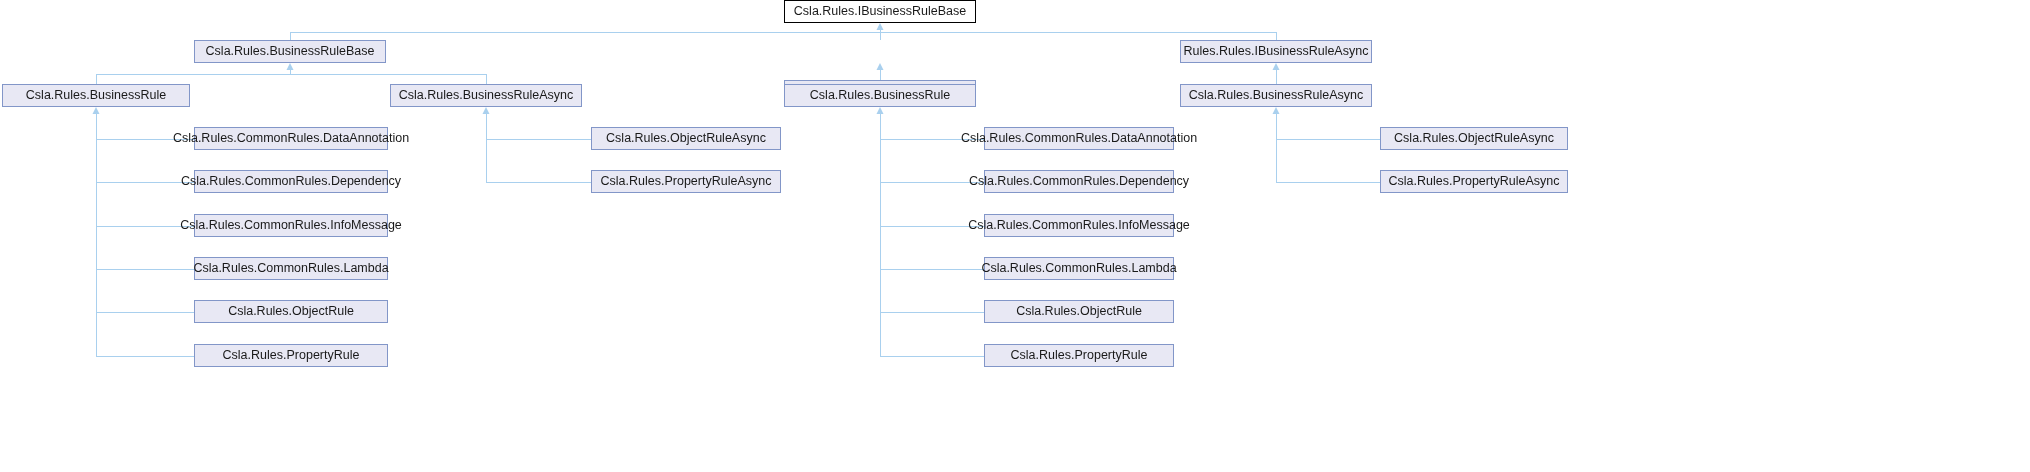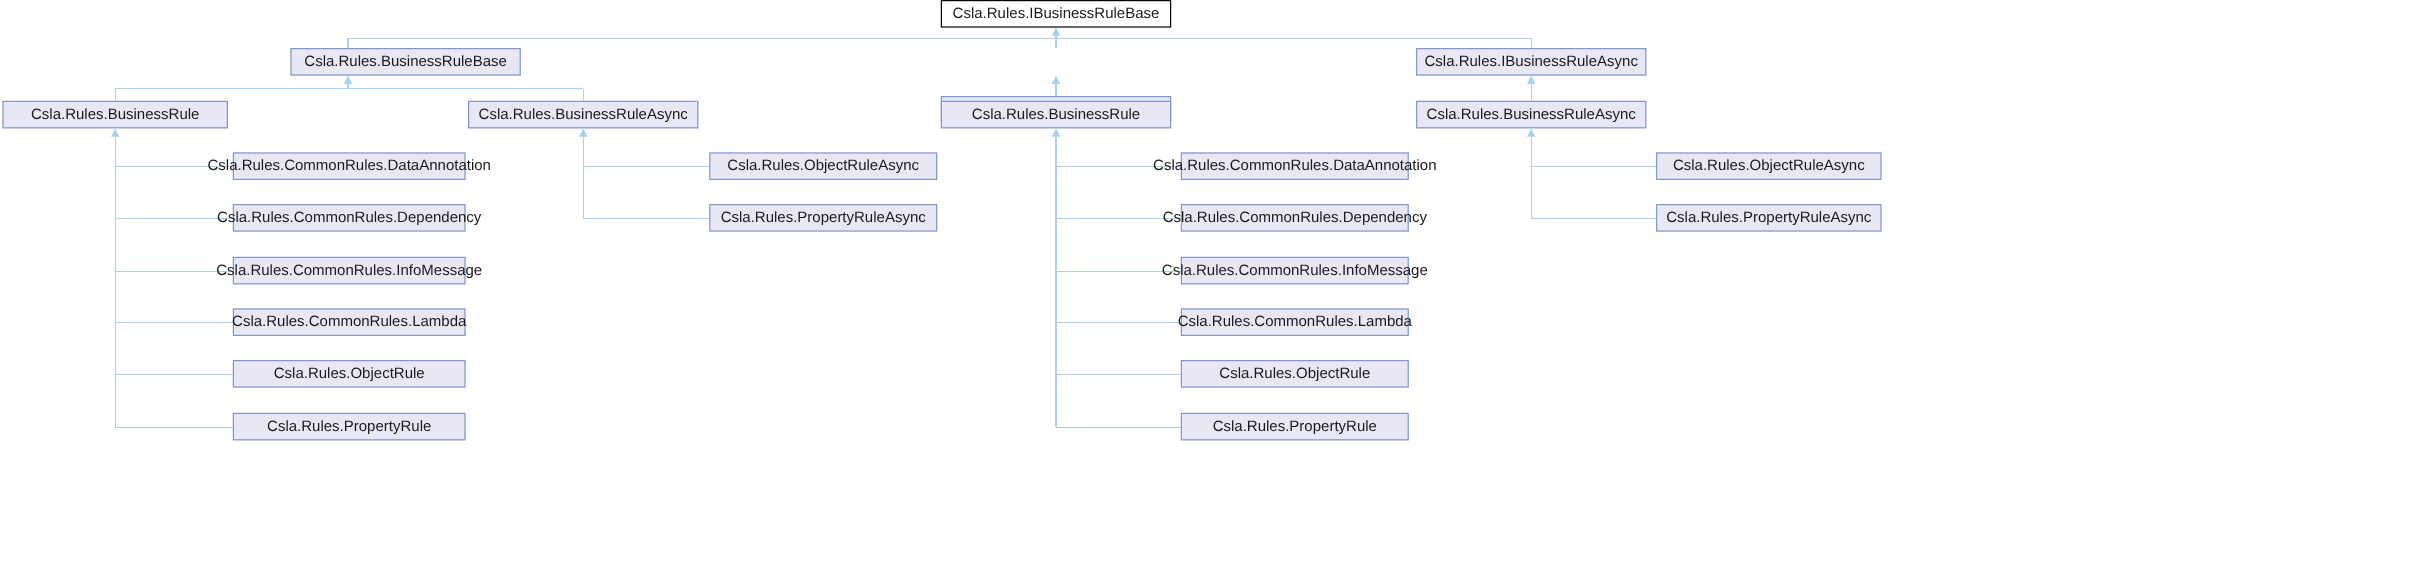--- a/index.html
+++ b/index.html
@@ -93,28 +93,28 @@
       <line x1="880" y1="356" x2="984" y2="356" stroke="#a9d0ee" stroke-width="1" shape-rendering="crispEdges"></line>
       <line x1="1276" y1="114" x2="1276" y2="181.5" stroke="#a9d0ee" stroke-width="1" shape-rendering="crispEdges"></line>
       <polygon points="1272.5,114 1279.5,114 1276,107" fill="#a9d0ee"></polygon>
       <line x1="1276" y1="139" x2="1380" y2="139" stroke="#a9d0ee" stroke-width="1" shape-rendering="crispEdges"></line>
       <line x1="1276" y1="182" x2="1380" y2="182" stroke="#a9d0ee" stroke-width="1" shape-rendering="crispEdges"></line>
     </svg>
   <div id="node-layer">
       <div class="node root" style="left: 784px; top: 0px; width: 192px;">
         <span class="node-label">Csla.Rules.IBusinessRuleBase</span>
       </div>
-      <div class="node" style="left: 194px; top: 40px; width: 192px; margin-left: 48px;">
+      <div class="node" style="left: 194px; top: 40px; width: 192px;">
         <span class="node-label">Csla.Rules.BusinessRuleBase</span>
       </div>
       <div class="node" style="left: 784px; top: 40px; width: 192px; margin-top: 40px;">
         <span class="node-label">Csla.Rules.IBusinessRule</span>
       </div>
       <div class="node" style="left: 1180px; top: 40px; width: 192px;">
-        <span class="node-label">Csla.Rules.IBusinessRuleAsync</span>
+        <span class="node-label">Rules.Rules.IBusinessRuleAsync</span>
       </div>
       <div class="node" style="left: 2px; top: 84px; width: 188px;">
         <span class="node-label">Csla.Rules.BusinessRule</span>
       </div>
       <div class="node" style="left: 390px; top: 84px; width: 192px;">
         <span class="node-label">Csla.Rules.BusinessRuleAsync</span>
       </div>
       <div class="node" style="left: 784px; top: 84px; width: 192px;">
         <span class="node-label">Csla.Rules.BusinessRule</span>
       </div>

